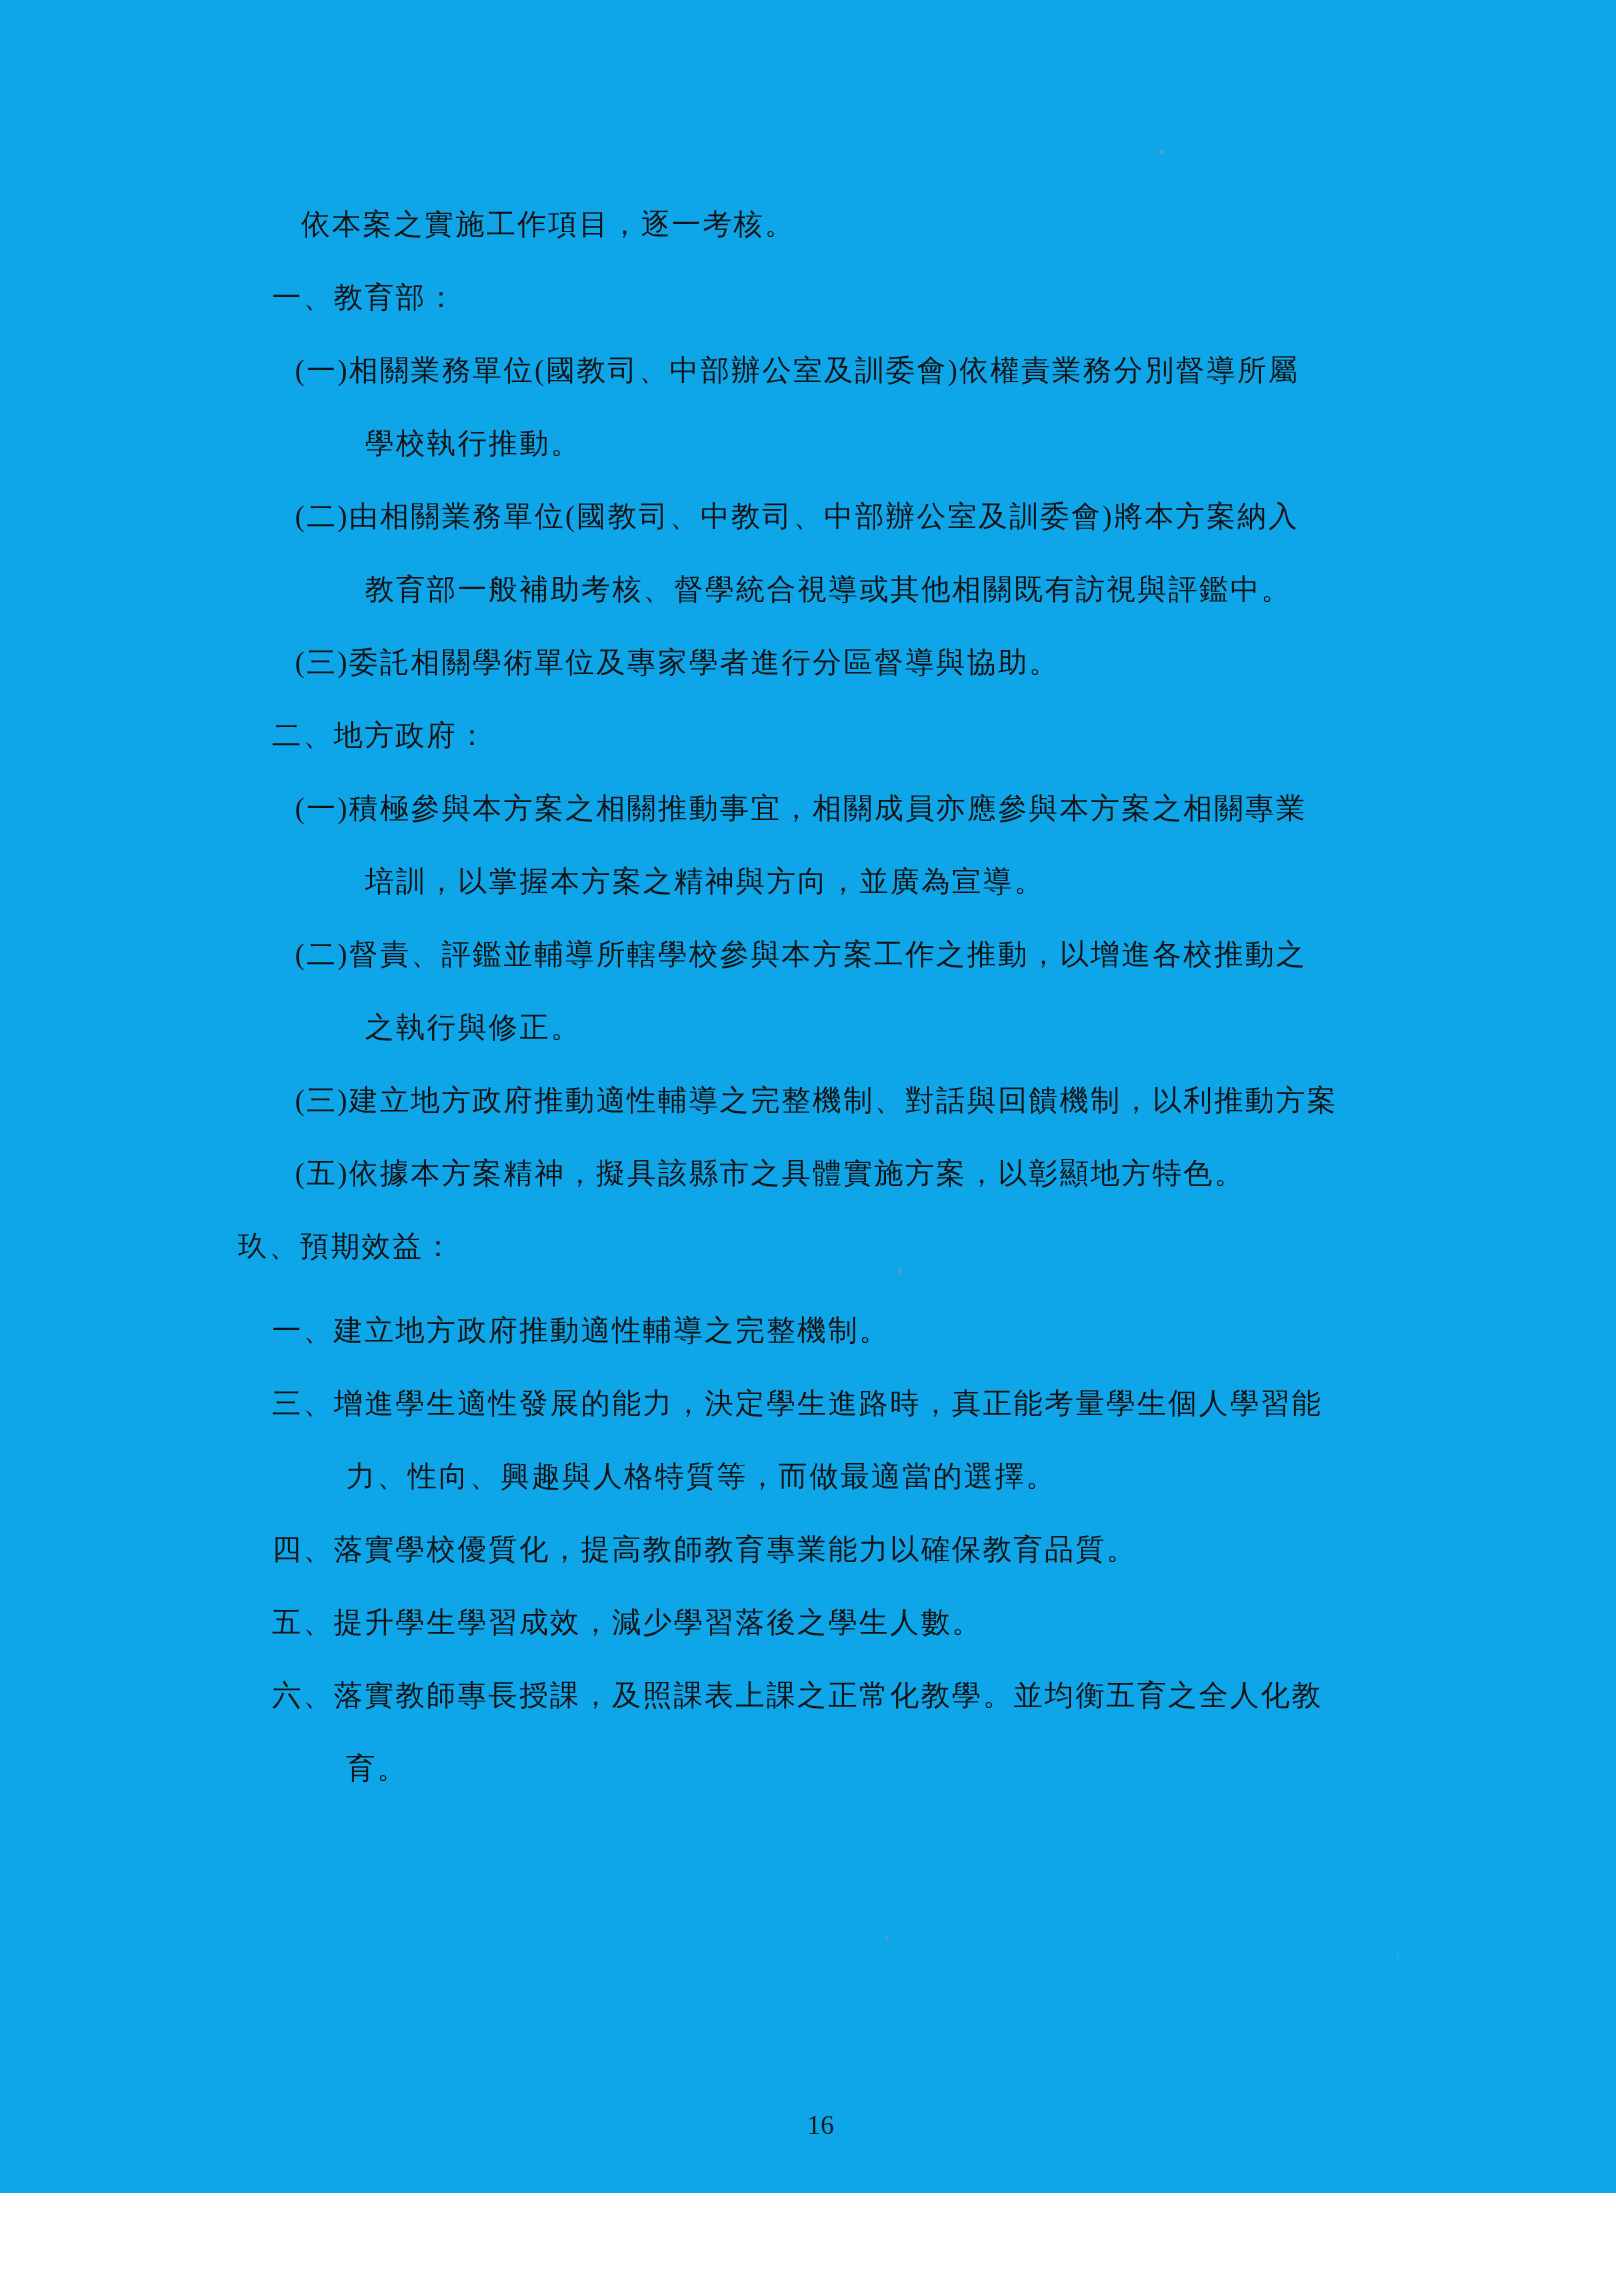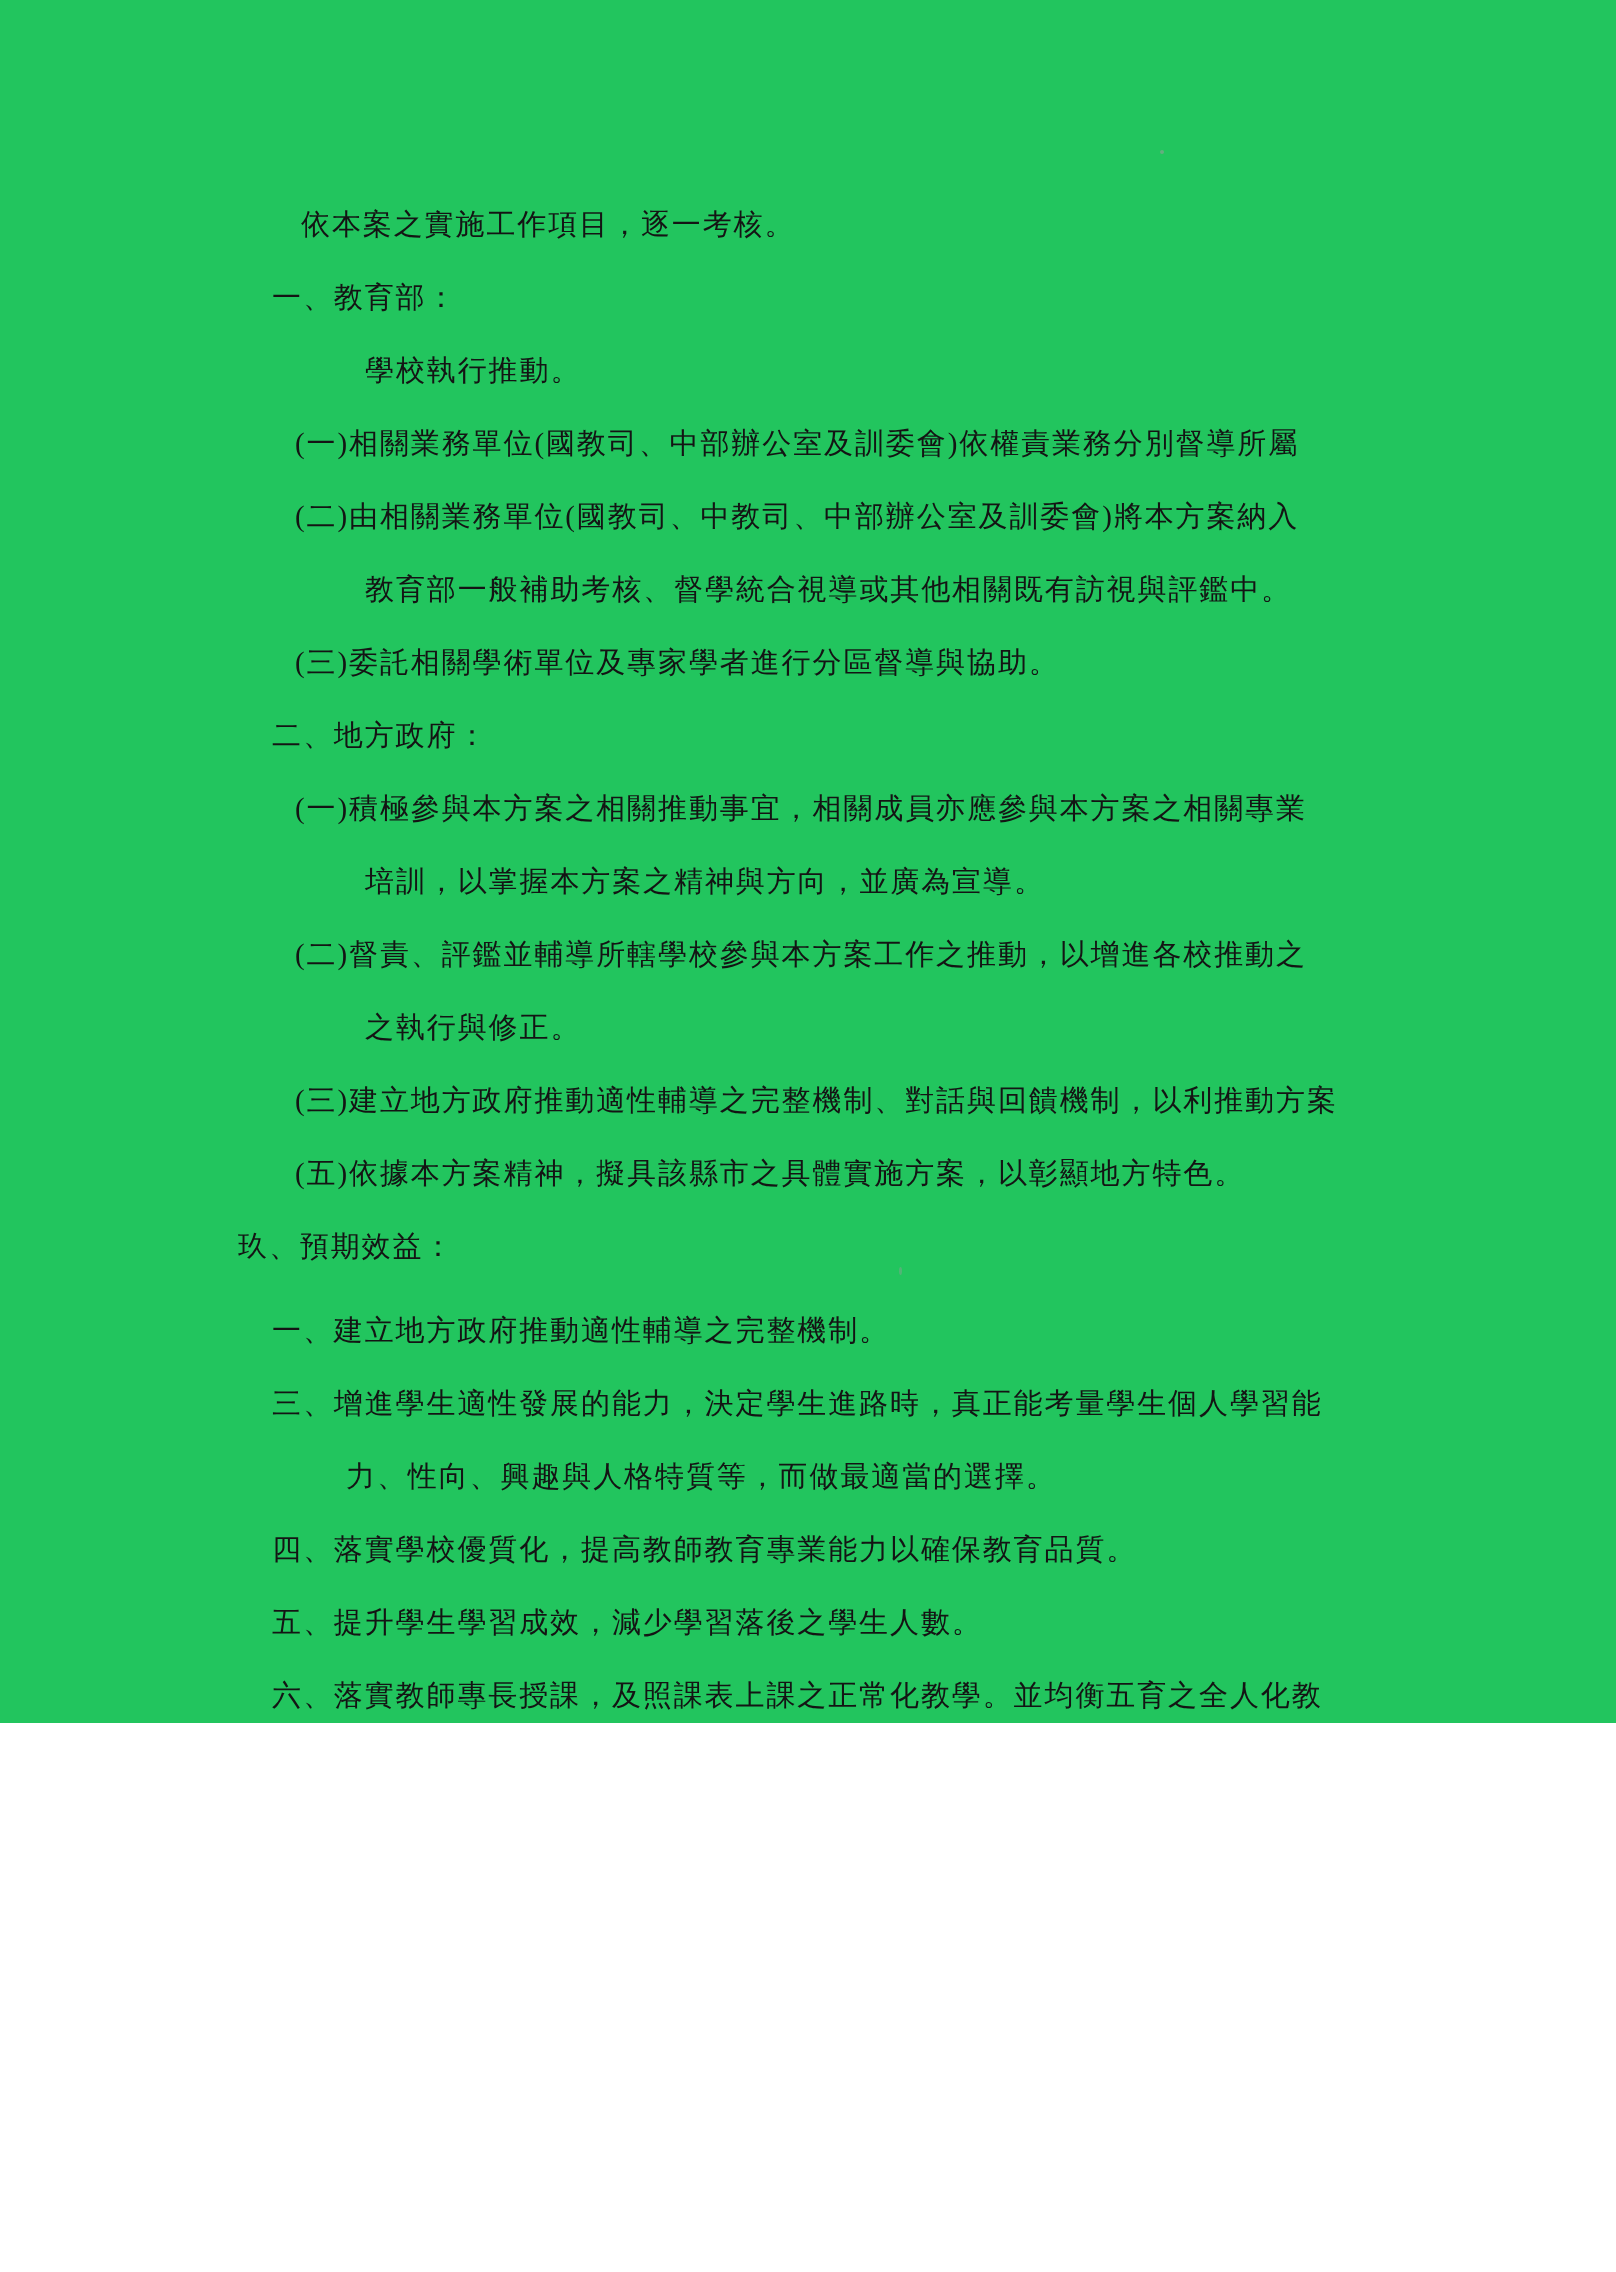--- a/index.html
+++ b/index.html
@@ -3,22 +3,22 @@
 <meta charset="utf-8">
 <style>
   html, body {
     margin: 0;
     padding: 0;
     background: #ffffff;
   }
   .page {
     position: relative;
     width: 1617px;
-    height: 1723px;
-    background: #22c55e;
+    height: 2193px;
+    background: #0ea5e9;
     overflow: hidden;
     font-family: "Liberation Serif", "DejaVu Serif", serif;
     color: #141414;
   }
   .text-block {
     position: absolute;
     top: 205px;
     left: 0;
     right: 0;
   }
@@ -59,22 +59,22 @@
 </style>
 </head>
 <body>
 
 <div class="page">
 
   <div class="text-block">
 
   <div class="line indent-intro">依本案之實施工作項目，逐一考核。</div>
       <div class="line indent-h2">一、教育部：</div>
+      <div class="line indent-item">(一)相關業務單位(國教司、中部辦公室及訓委會)依權責業務分別督導所屬</div>
       <div class="line indent-cont">學校執行推動。</div>
-      <div class="line indent-item">(一)相關業務單位(國教司、中部辦公室及訓委會)依權責業務分別督導所屬</div>
       <div class="line indent-item">(二)由相關業務單位(國教司、中教司、中部辦公室及訓委會)將本方案納入</div>
       <div class="line indent-cont">教育部一般補助考核、督學統合視導或其他相關既有訪視與評鑑中。</div>
       <div class="line indent-item">(三)委託相關學術單位及專家學者進行分區督導與協助。</div>
       <div class="line indent-h2">二、地方政府：</div>
       <div class="line indent-item">(一)積極參與本方案之相關推動事宜，相關成員亦應參與本方案之相關專業</div>
       <div class="line indent-cont">培訓，以掌握本方案之精神與方向，並廣為宣導。</div>
       <div class="line indent-item">(二)督責、評鑑並輔導所轄學校參與本方案工作之推動，以增進各校推動之</div>
       <div class="line indent-cont">之執行與修正。</div>
       <div class="line indent-item">(三)建立地方政府推動適性輔導之完整機制、對話與回饋機制，以利推動方案</div>
       <div class="line indent-item">(五)依據本方案精神，擬具該縣市之具體實施方案，以彰顯地方特色。</div>

